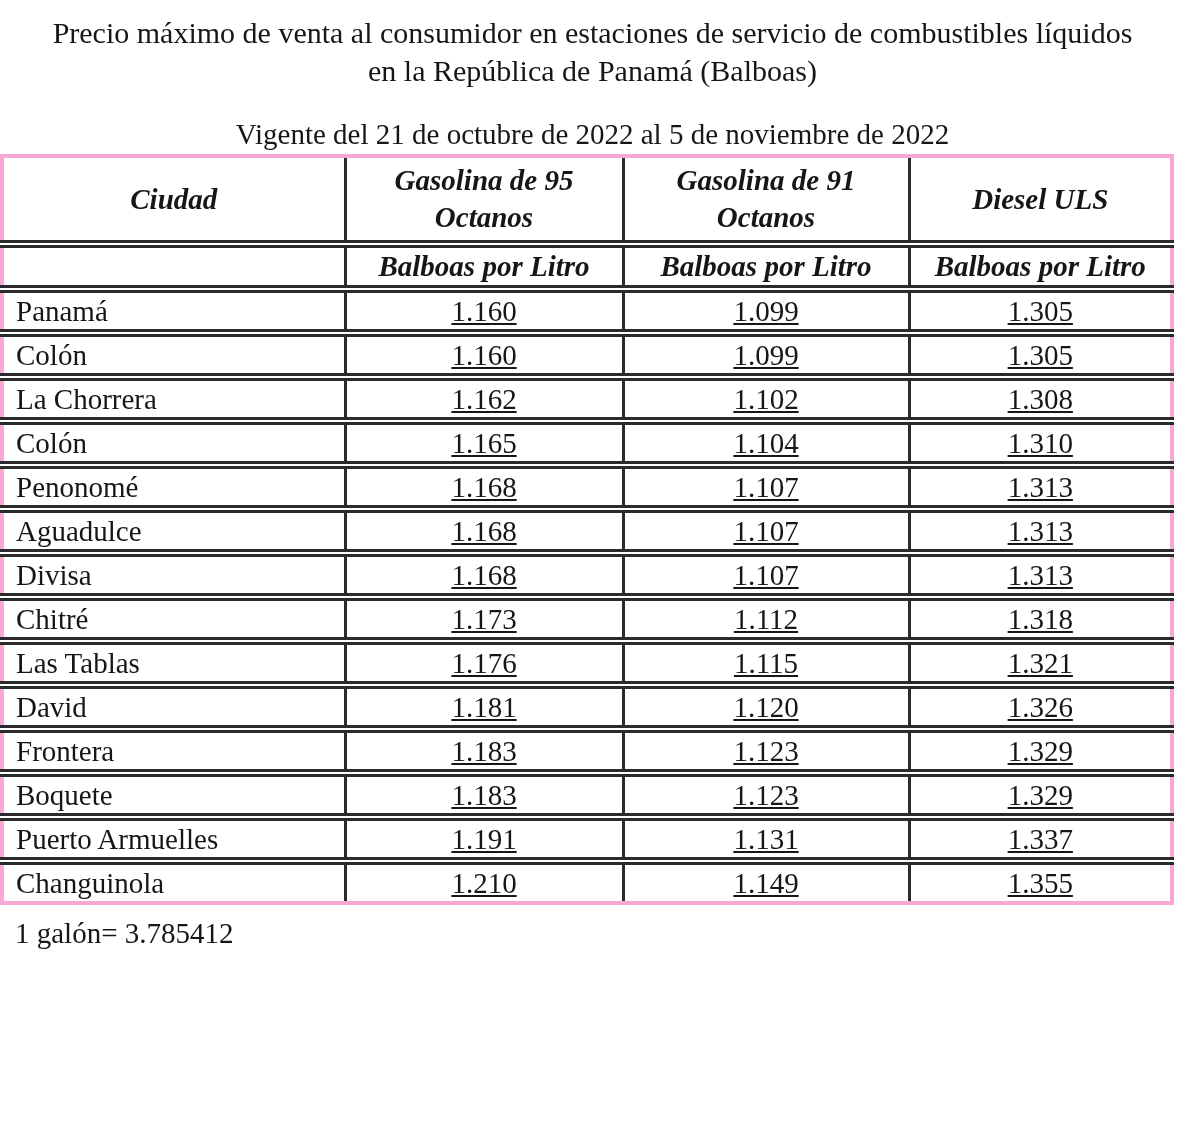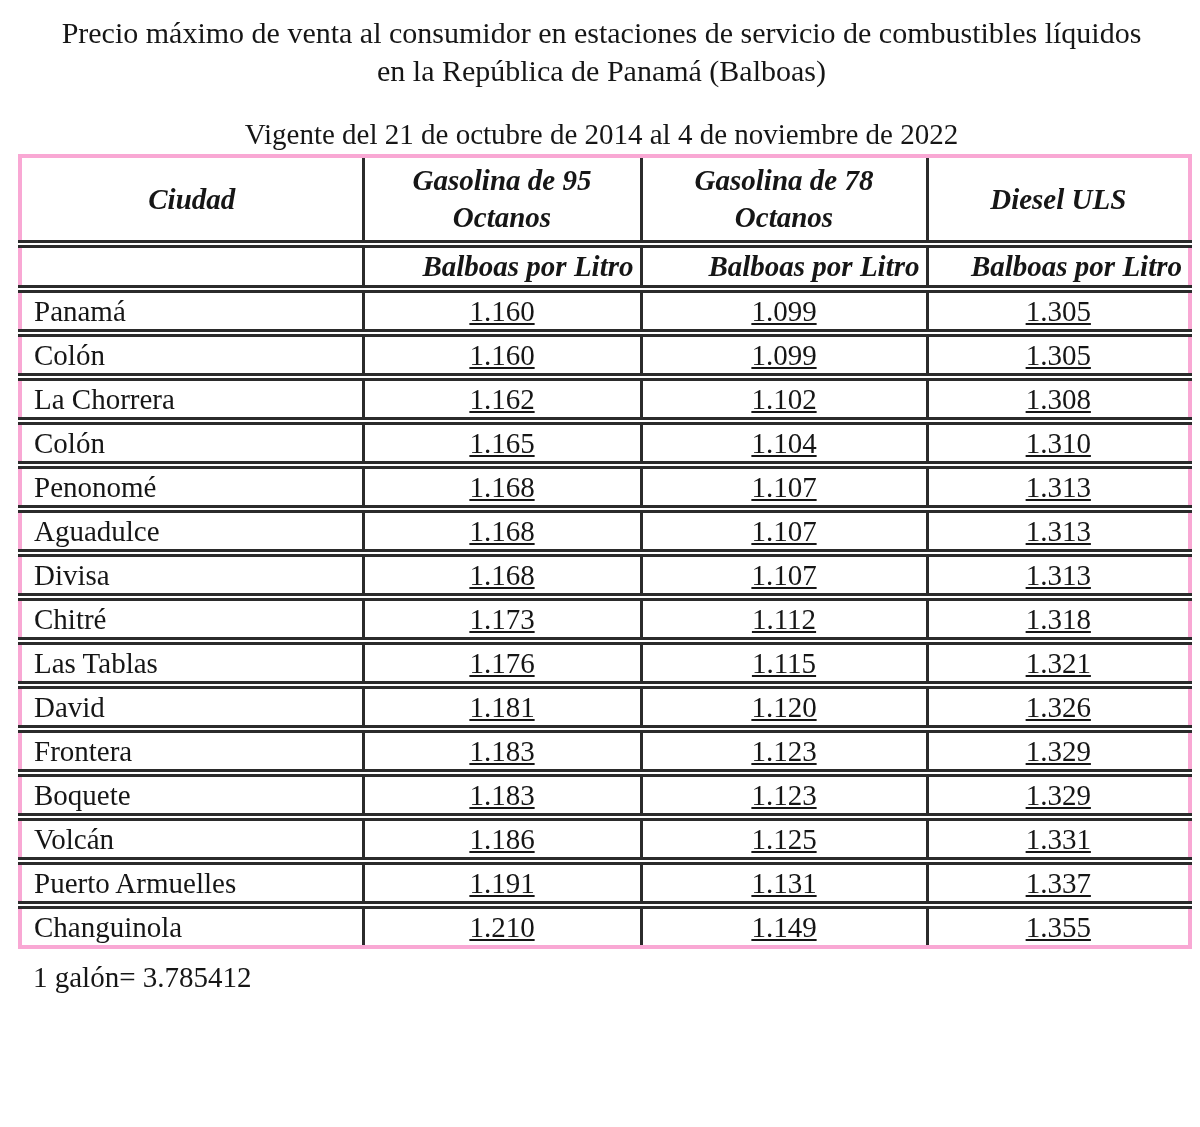--- a/index.html
+++ b/index.html
@@ -8,21 +8,21 @@
     background: #ffffff;
   }
   body {
     width: 1200px;
     height: 1127px;
     overflow: hidden;
     font-family: "Liberation Serif", "DejaVu Serif", serif;
     color: #161616;
   }
   .page {
-    padding: 12px 15px 0 18px;
+    padding: 12px 15px 0 0;
     box-sizing: border-box;
   }
   .doc-title {
     margin: 2px 0 0 0;
     font-size: 30px;
     font-weight: 400;
     text-align: center;
     line-height: 38px;
   }
   .doc-subtitle {
@@ -61,21 +61,20 @@
     line-height: 37px;
     padding: 0 6px;
   }
   .price-table thead tr.col-header-row th {
     height: 82px;
     vertical-align: middle;
   }
   .price-table thead tr.unit-header-row th {
     height: 33px;
     vertical-align: middle;
-    text-align: right;
   }
   .price-table td {
     font-size: 29px;
     height: 36px;
     vertical-align: middle;
     padding: 0;
   }
   .price-table td.city-cell {
     text-align: left;
     padding-left: 12px;
@@ -100,34 +99,34 @@
 </head>
 <body>
 
 <div class="page">
 
   <h1 class="doc-title">
     <span>Precio máximo de venta al consumidor en estaciones de servicio de combustibles líquidos</span><br>
     <span>en la República de Panamá (Balboas)</span>
   </h1>
 
-  <h2 class="doc-subtitle">Vigente del 21 de octubre de 2014 al 4 de noviembre de 2022</h2>
+  <h2 class="doc-subtitle">Vigente del 21 de octubre de 2022 al 5 de noviembre de 2022</h2>
 
   <table class="price-table">
     <colgroup>
       <col style="width: 343px">
       <col style="width: 278px">
       <col style="width: 286px">
       <col style="width: 263px">
     </colgroup>
     <thead>
       <tr class="col-header-row">
         <th>Ciudad</th>
         <th>Gasolina de 95 Octanos</th>
-        <th>Gasolina de 78 Octanos</th>
+        <th>Gasolina de 91 Octanos</th>
         <th>Diesel ULS</th>
       </tr>
       <tr class="unit-header-row">
         <th></th>
         <th>Balboas por Litro</th>
         <th>Balboas por Litro</th>
         <th>Balboas por Litro</th>
       </tr>
     </thead>
     <tbody id="price-rows">
@@ -197,26 +196,20 @@
           <td class="price-cell">1.123</td>
           <td class="price-cell">1.329</td>
         </tr>
         <tr>
           <td class="city-cell">Boquete</td>
           <td class="price-cell">1.183</td>
           <td class="price-cell">1.123</td>
           <td class="price-cell">1.329</td>
         </tr>
         <tr>
-          <td class="city-cell">Volcán</td>
-          <td class="price-cell">1.186</td>
-          <td class="price-cell">1.125</td>
-          <td class="price-cell">1.331</td>
-        </tr>
-        <tr>
           <td class="city-cell">Puerto Armuelles</td>
           <td class="price-cell">1.191</td>
           <td class="price-cell">1.131</td>
           <td class="price-cell">1.337</td>
         </tr>
         <tr>
           <td class="city-cell">Changuinola</td>
           <td class="price-cell">1.210</td>
           <td class="price-cell">1.149</td>
           <td class="price-cell">1.355</td>

